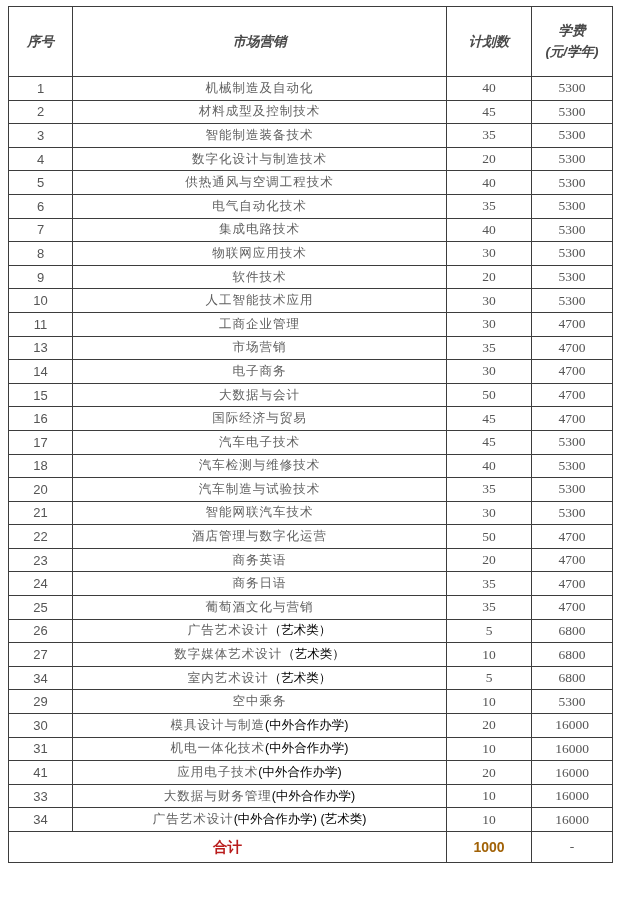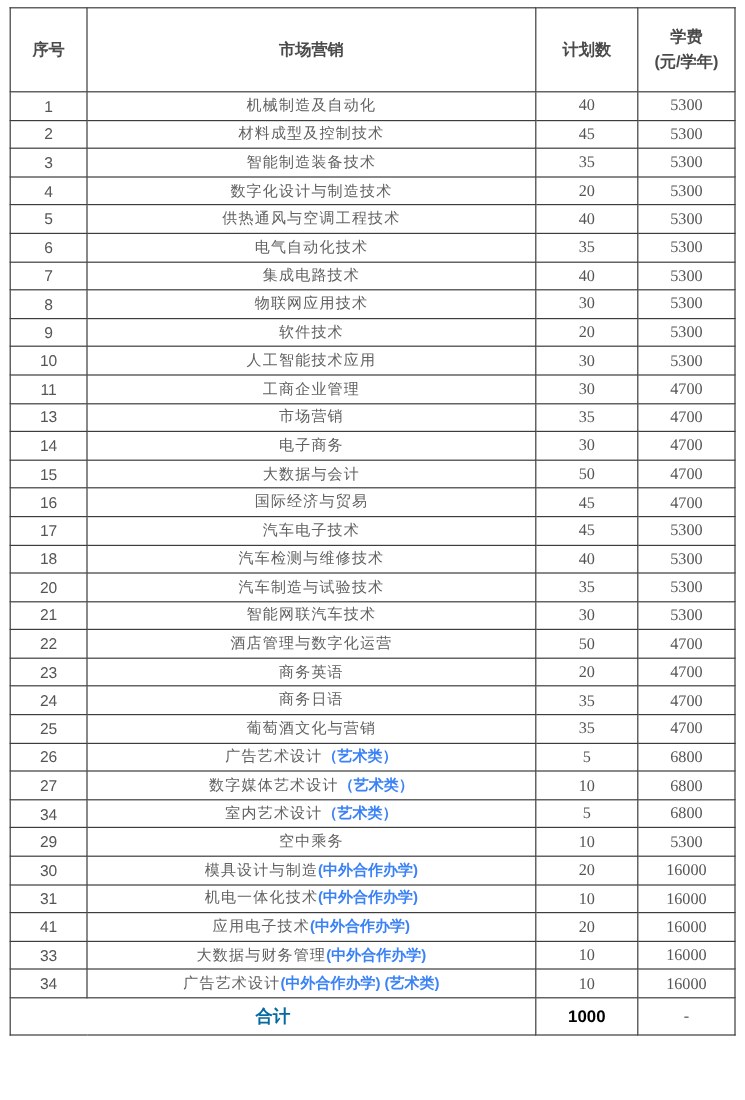--- a/index.html
+++ b/index.html
@@ -16,21 +16,21 @@
     border-collapse:collapse;
     table-layout:fixed;
     color:#4f4f4f;
   }
   table.plan th, table.plan td{
     border:1px solid #3d3d3d;
     padding:0;
     overflow:hidden;
     white-space:nowrap;
   }
-  thead tr{height:70px;}
+  thead tr{height:70px;font-style:italic;}
   thead th{
     font-weight:bold;
     font-size:13.5px;
     color:#4a4a4a;
     text-align:center;
     vertical-align:middle;
     white-space:normal;
   }
   thead th .fee-line{display:block;line-height:1.55;}
   tbody tr{height:23.6px;}
@@ -38,30 +38,30 @@
     text-align:center;vertical-align:middle;
     font-size:13px;color:#555555;
     font-family:"Liberation Sans",sans-serif;
   }
   td.major{
     text-align:center;vertical-align:middle;
     padding-left:6px;
     font-size:12.5px;color:#616161;
     letter-spacing:1px;
   }
-  td.major .suffix{font-weight:bold;color:#3b82f6;letter-spacing:0;}
+  td.major .suffix{font-weight:normal;color:#000000;letter-spacing:0;}
   td.num{
     text-align:center;vertical-align:middle;
     font-size:13.5px;color:#555555;
     font-family:"Liberation Serif",serif;
   }
   tfoot tr{height:31px;}
   tfoot td{vertical-align:middle;text-align:center;}
-  td.total-label{font-weight:bold;font-size:14.5px;color:#0369a1;}
-  td.total-plan{font-weight:bold;font-size:14px;color:#000000;font-family:"Liberation Sans",sans-serif;text-align:center;}
+  td.total-label{font-weight:bold;font-size:14.5px;color:#b91c1c;}
+  td.total-plan{font-weight:bold;font-size:14px;color:#a16207;font-family:"Liberation Sans",sans-serif;text-align:center;}
   td.total-fee{font-size:13.5px;color:#555555;font-family:"Liberation Serif",serif;}
 </style>
 </head>
 <body>
 
 <div class="page">
   <table class="plan">
     <colgroup>
       <col style="width:64px">
       <col style="width:374px">

